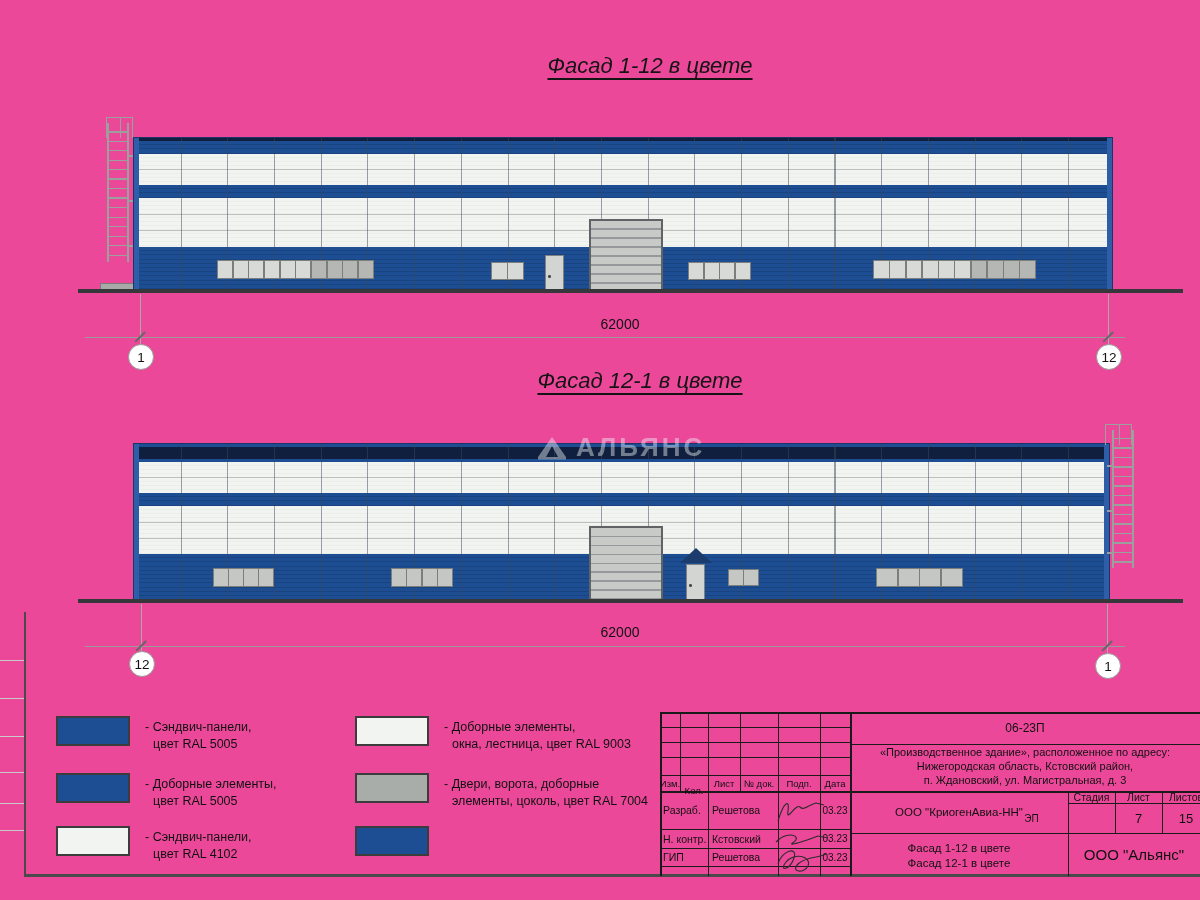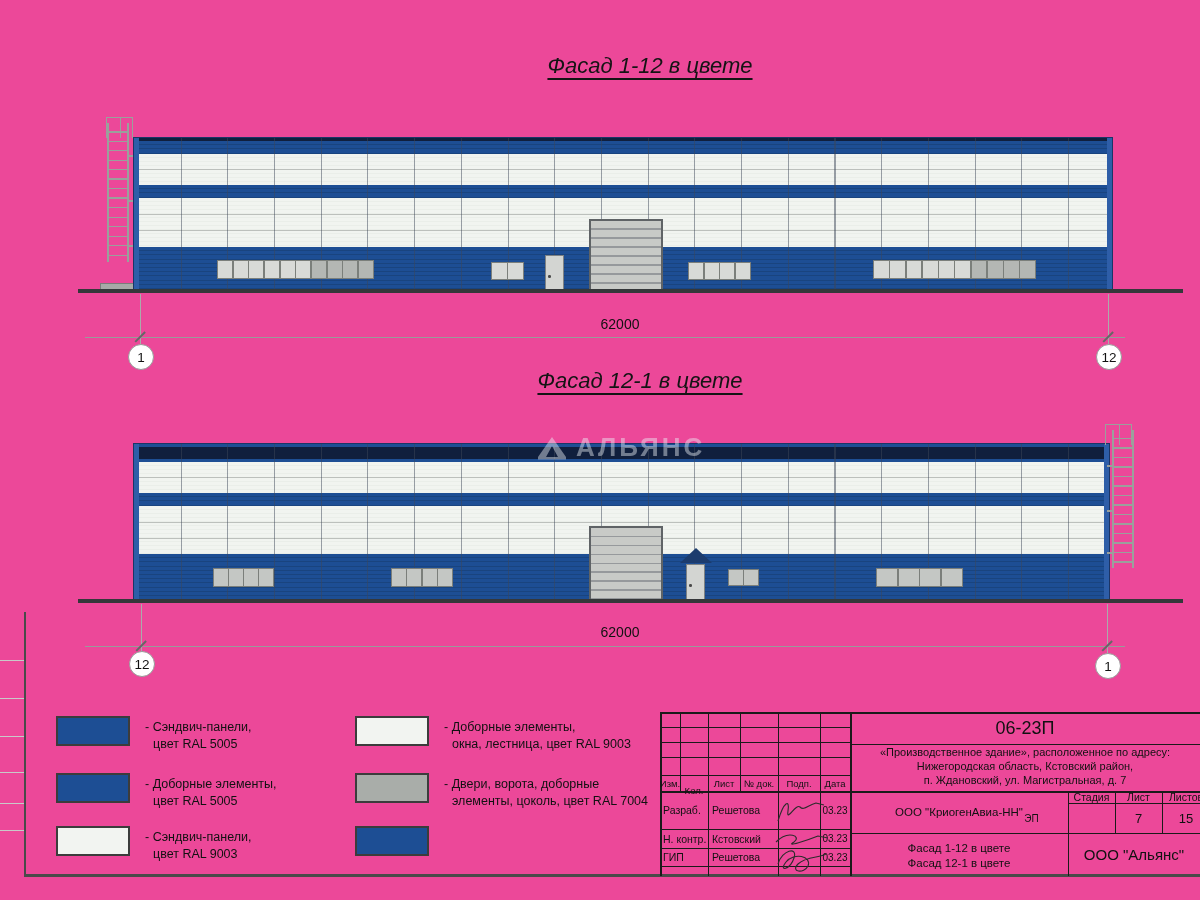--- a/index.html
+++ b/index.html
@@ -226,21 +226,21 @@
     <div class="l2">цвет RAL 5005</div>
   </div>
   <div class="lg-sw" style="left: 56px; top: 773px; background-color: rgb(29, 78, 148);"></div>
   <div class="lg-t" style="left:145px;top:776px;">
     <div>- Доборные элементы,</div>
     <div class="l2">цвет RAL 5005</div>
   </div>
   <div class="lg-sw" style="left: 56px; top: 826px; background-color: rgb(242, 244, 241);"></div>
   <div class="lg-t" style="left:145px;top:829px;">
     <div>- Сэндвич-панели,</div>
-    <div class="l2">цвет RAL 9003</div>
+    <div class="l2">цвет RAL 4102</div>
   </div>
   <div class="lg-sw" style="left: 355px; top: 716px; background-color: rgb(242, 244, 241);"></div>
   <div class="lg-t" style="left:444px;top:719px;">
     <div>- Доборные элементы,</div>
     <div class="l2">окна, лестница, цвет RAL 9003</div>
   </div>
   <div class="lg-sw" style="left: 355px; top: 773px; background-color: rgb(169, 173, 169);"></div>
   <div class="lg-t" style="left:444px;top:776px;">
     <div>- Двери, ворота, доборные</div>
     <div class="l2">элементы, цоколь, цвет RAL 7004</div>
@@ -274,24 +274,24 @@
   <div class="tbl" style="left:660px;top:757px;width:190px;height:1px;"></div>
   <div class="tbl" style="left:660px;top:775px;width:190px;height:1px;"></div>
   <div class="tbl" style="left:660px;top:791px;width:540px;height:1.5px;"></div>
   <div class="tbl" style="left:850px;top:744px;width:350px;height:1px;"></div>
   <div class="tbl" style="left:1068px;top:803px;width:132px;height:1px;"></div>
   <div class="tbl" style="left:660px;top:829px;width:190px;height:1px;"></div>
   <div class="tbl" style="left:850px;top:833px;width:350px;height:1px;"></div>
   <div class="tbl" style="left:660px;top:848px;width:190px;height:1px;"></div>
   <div class="tbl" style="left:660px;top:866px;width:190px;height:1px;"></div>
 
-  <div class="tbt" style="left:850px;top:712px;width:350px;height:32px;font-size:18px;">06-23П</div>
+  <div class="tbt" style="left:850px;top:712px;width:350px;height:32px;font-size:12px;">06-23П</div>
   <div class="tbt" style="left:850px;top:745px;width:350px;height:14px;font-size:11px;">«Производственное здание», расположенное по адресу:</div>
   <div class="tbt" style="left:850px;top:759px;width:350px;height:14px;font-size:11px;">Нижегородская область, Кстовский район,</div>
-  <div class="tbt" style="left:850px;top:773px;width:350px;height:14px;font-size:11px;">п. Ждановский, ул. Магистральная, д. 7</div>
+  <div class="tbt" style="left:850px;top:773px;width:350px;height:14px;font-size:11px;">п. Ждановский, ул. Магистральная, д. 3</div>
 
   <div class="tbt" style="left:660px;top:775px;width:20px;height:16px;font-size:9.5px;">Изм.</div>
   <div class="tbt" style="left:680px;top:775px;width:28px;height:30px;font-size:9.5px;">Кол.</div>
   <div class="tbt" style="left:708px;top:775px;width:32px;height:16px;font-size:9.5px;">Лист</div>
   <div class="tbt" style="left:740px;top:775px;width:38px;height:16px;font-size:9.5px;">№ док.</div>
   <div class="tbt" style="left:778px;top:775px;width:42px;height:16px;font-size:9.5px;">Подп.</div>
   <div class="tbt" style="left:820px;top:775px;width:30px;height:16px;font-size:9.5px;">Дата</div>
 
   <div class="tbt lft" style="left:663px;top:800px;width:46px;height:20px;font-size:10.5px;">Разраб.</div>
   <div class="tbt lft" style="left:712px;top:800px;width:66px;height:20px;font-size:10.5px;">Решетова</div>

